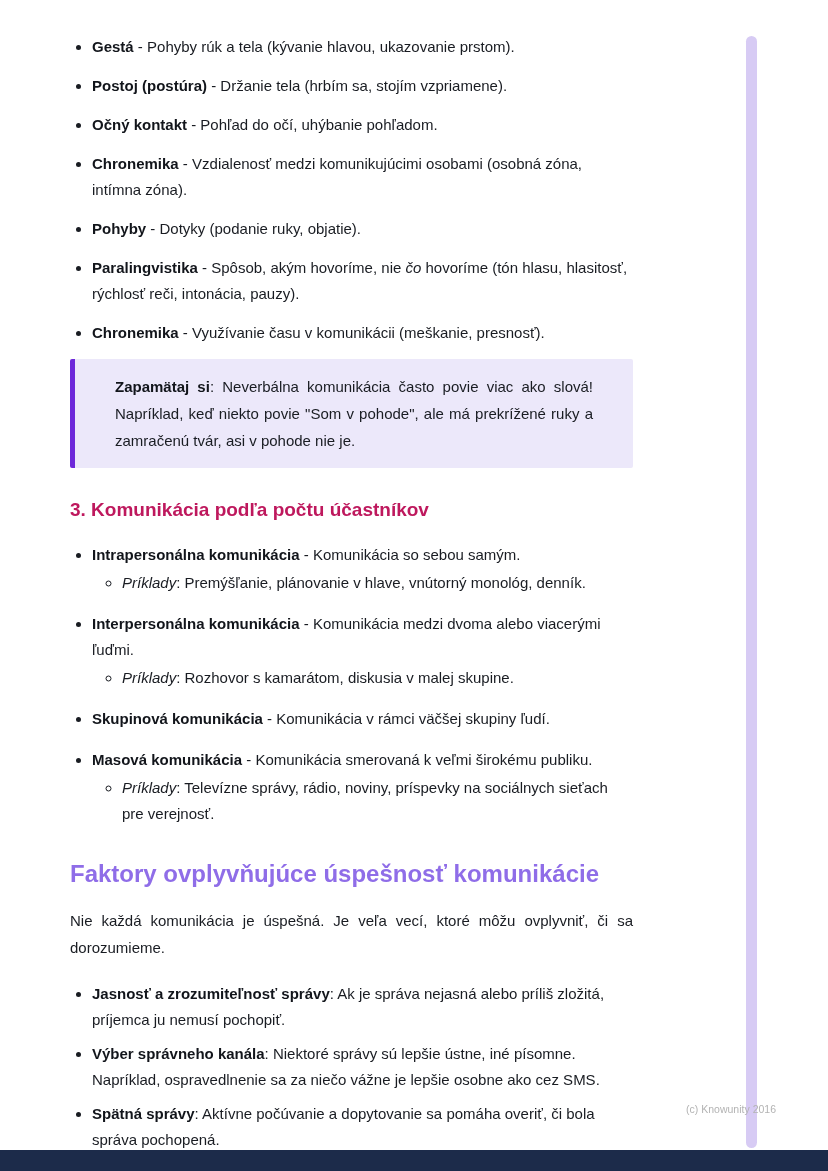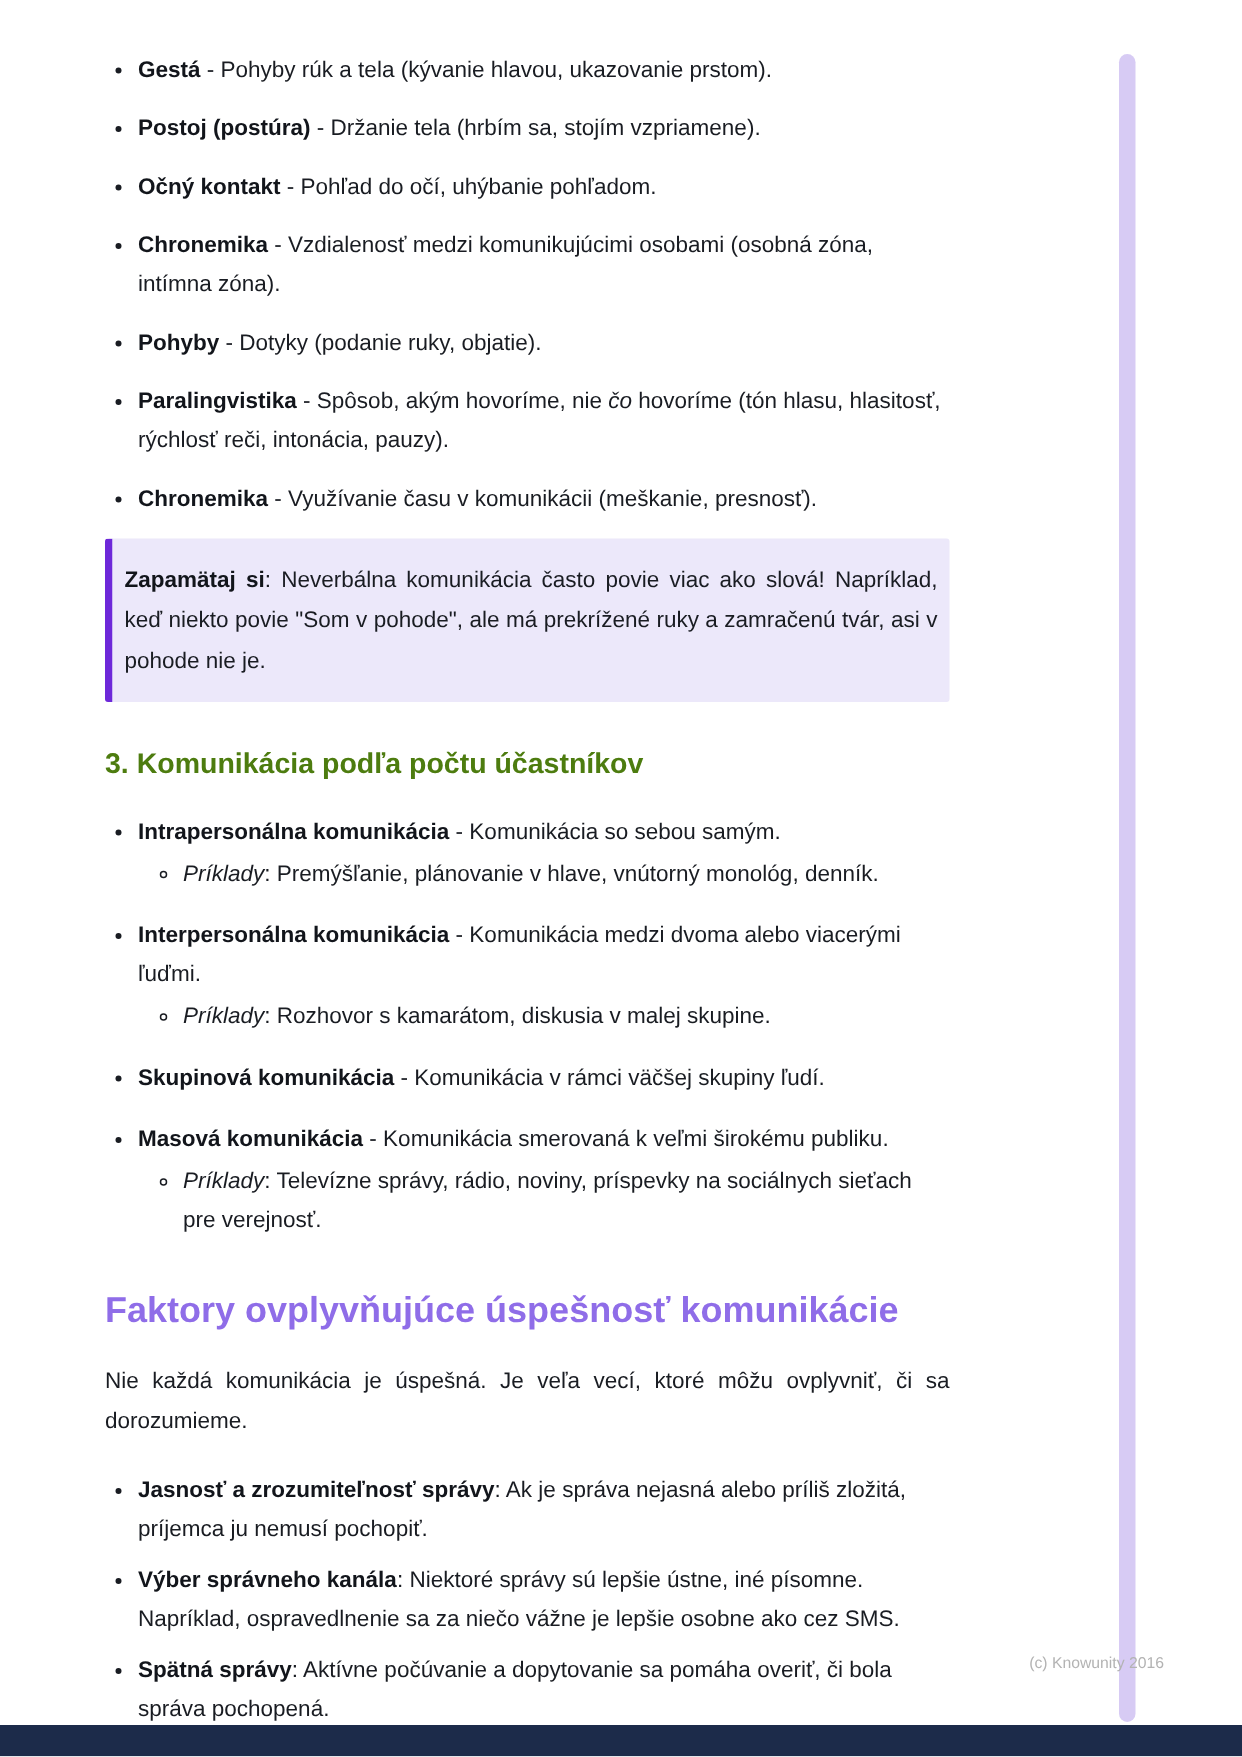--- a/index.html
+++ b/index.html
@@ -28,26 +28,26 @@
   ul { margin: 0; padding-left: 22px; list-style-type: disc; }
   ul.sub-list { padding-left: 30px; list-style-type: circle; margin-top: 2px; }
   .top-list > li { margin-bottom: 13px; }
   .mid-list > li { margin-bottom: 15px; }
   .factors-list > li { margin-bottom: 8px; }
   .callout {
     margin-top: 6px;
     background: #ece8fa;
     border-left: 5px solid #6d28d9;
     border-radius: 2px;
-    padding: 14px 8px;
+    padding: 14px 40px;
     line-height: 27px;
     text-align: justify;
   }
   h3.section-heading {
-    color: #4d7c0f;
+    color: #be185d;
     font-size: 19px;
     line-height: 24px;
     font-weight: 700;
     margin: 30px 0 20px 0;
   }
   h2.big-heading {
     color: #8f6de8;
     font-size: 24px;
     line-height: 30px;
     font-weight: 700;

